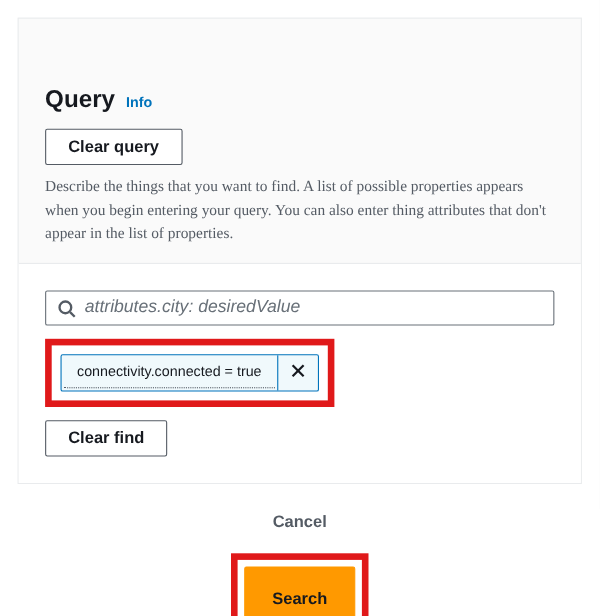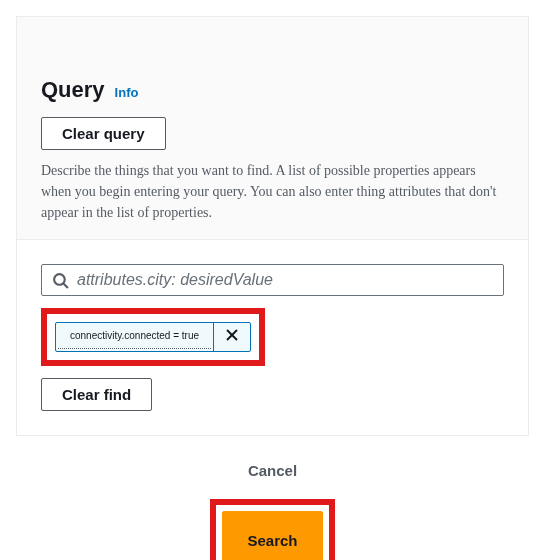--- a/index.html
+++ b/index.html
@@ -102,21 +102,21 @@
     }
     .chip {
       display: inline-flex;
       align-items: stretch;
       background: #f0f9fc;
       border: 1px solid #0073bb;
       border-radius: 2px;
     }
     .chip-text {
       padding: 7px 12px;
-      font-size: 10px;
+      font-size: 13px;
       color: #16191f;
       border-bottom: 1px dotted #545b64;
       margin: 0 2px 2px 2px;
     }
     .chip-close {
       border-left: 1px solid #0073bb;
       padding: 0 10px;
       display: flex;
       align-items: center;
       cursor: pointer;

